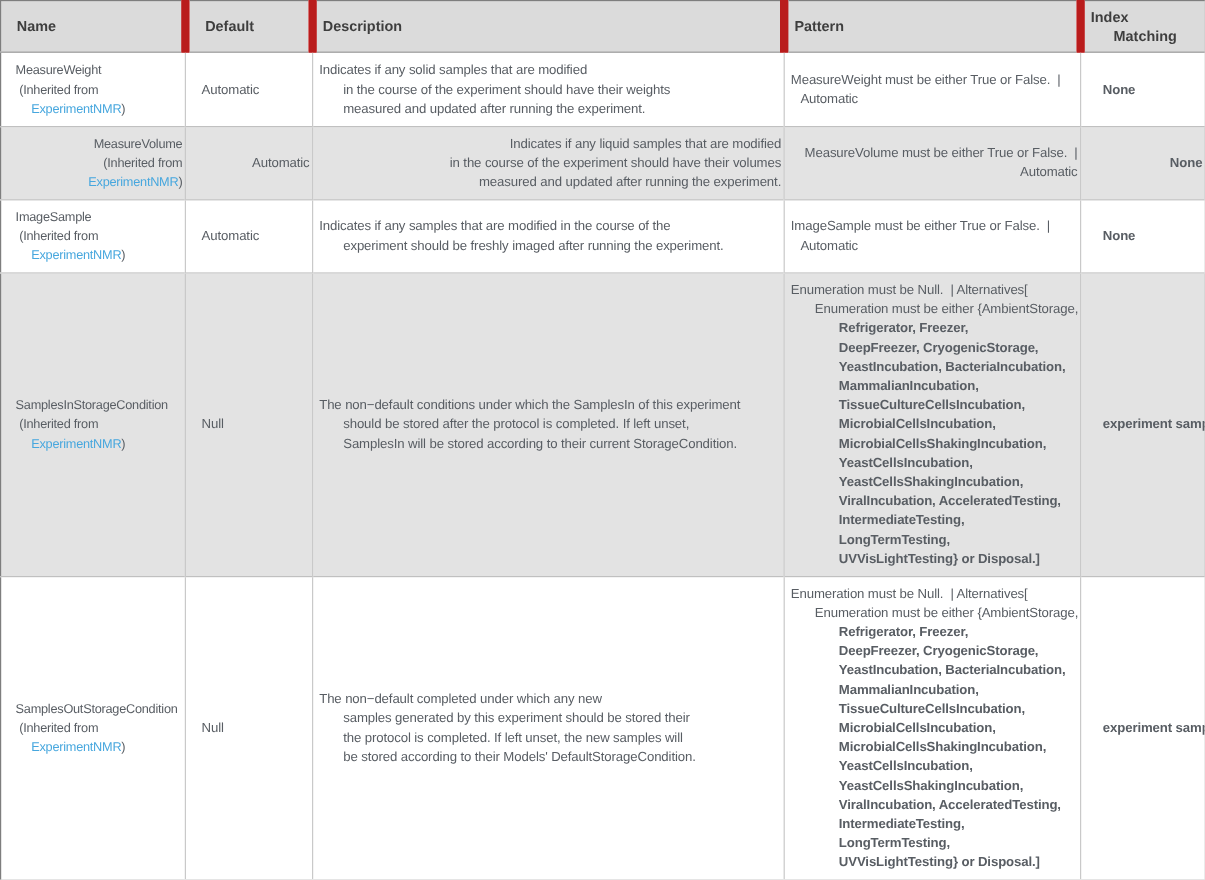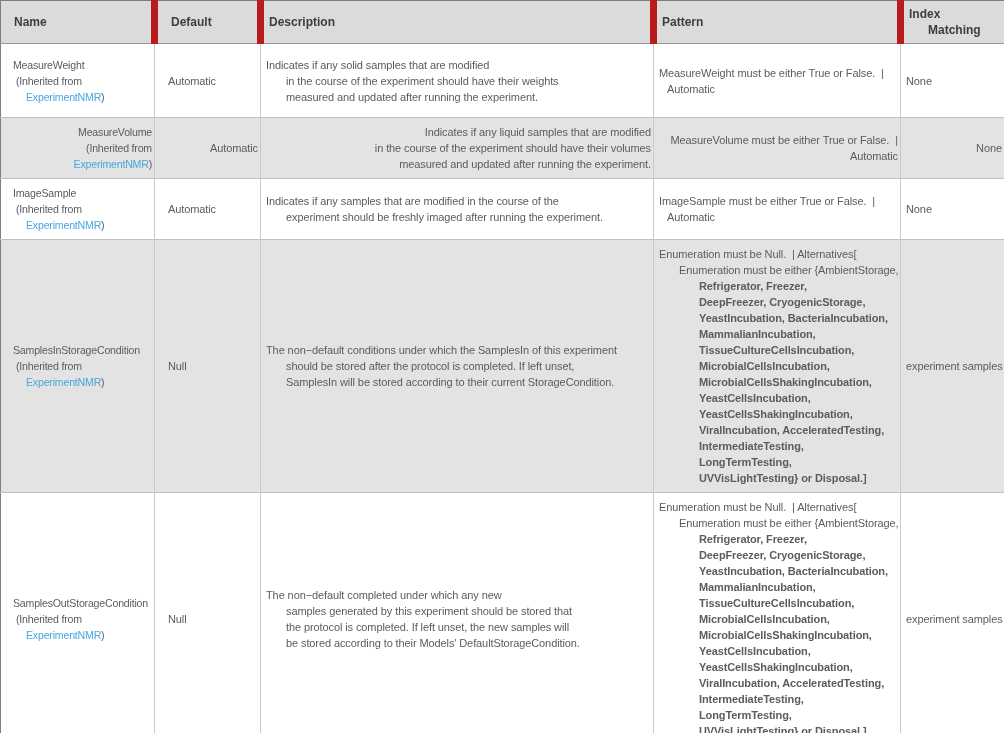--- a/index.html
+++ b/index.html
@@ -30,21 +30,21 @@
     font-size:11px; letter-spacing:-0.1px;
     padding:6px 2px 6px 5px; overflow:hidden;
   }
   td:last-child { border-right:none; }
   tr.zebra td { background:#e3e3e3; }
   .line { line-height:16px; white-space:pre; }
   .c-name { padding-left:12px; font-size:10.6px; letter-spacing:-0.2px; }
   .c-name .inh1 { padding-left:3px; }
   .c-name .inh2 { padding-left:13px; }
   .c-def  { padding-left:13px; }
-  .c-idx  { padding-left:5px; }
+  .c-idx  { padding-left:18px;font-weight:bold; }
   .lnk { color:#47a7de; text-decoration:none; cursor:pointer; }
   .ind0 { padding-left:0; }
   .ind1 { padding-left:8px; }
   .ind2 { padding-left:20px; }
   .ind3 { padding-left:40px;font-weight:bold; }
 </style>
 </head>
 <body>
 
 <table class="opts">
@@ -69,21 +69,21 @@
       <th class="h-pat">
         <div class="hline">Pattern</div>
       </th>
       <th class="h-idx">
         <div class="hline">Index</div>
         <div class="hline hline2">Matching</div>
       </th>
     </tr>
   </thead>
   <tbody id="tbody">
-      <tr style="height: 74px;">
+      <tr style="height: 62px;">
     <td class="c-name">
       <div class="line">MeasureWeight</div>
       <div class="line inh1">(Inherited from</div>
       <div class="line inh2"><a class="lnk">ExperimentNMR</a><span>)</span></div>
     </td>
     <td class="c-def line">Automatic</td>
     <td class="c-desc">
           <div class="line ind0">Indicates if any solid samples that are modified</div>
           <div class="line ind2">in the course of the experiment should have their weights</div>
           <div class="line ind2">measured and updated after running the experiment.</div>
@@ -162,21 +162,21 @@
   </tr>
       <tr style="height: 252px;">
     <td class="c-name">
       <div class="line">SamplesOutStorageCondition</div>
       <div class="line inh1">(Inherited from</div>
       <div class="line inh2"><a class="lnk">ExperimentNMR</a><span>)</span></div>
     </td>
     <td class="c-def line">Null</td>
     <td class="c-desc">
           <div class="line ind0">The non−default completed under which any new</div>
-          <div class="line ind2">samples generated by this experiment should be stored that</div>
+          <div class="line ind2">samples generated by this experiment should be stored their</div>
           <div class="line ind2">the protocol is completed. If left unset, the new samples will</div>
           <div class="line ind2">be stored according to their Models' DefaultStorageCondition.</div>
         </td>
     <td class="c-pat">
           <div class="line ind0">Enumeration must be Null.  | Alternatives[</div>
           <div class="line ind2">Enumeration must be either {AmbientStorage,</div>
           <div class="line ind3">Refrigerator, Freezer,</div>
           <div class="line ind3">DeepFreezer, CryogenicStorage,</div>
           <div class="line ind3">YeastIncubation, BacteriaIncubation,</div>
           <div class="line ind3">MammalianIncubation,</div>

